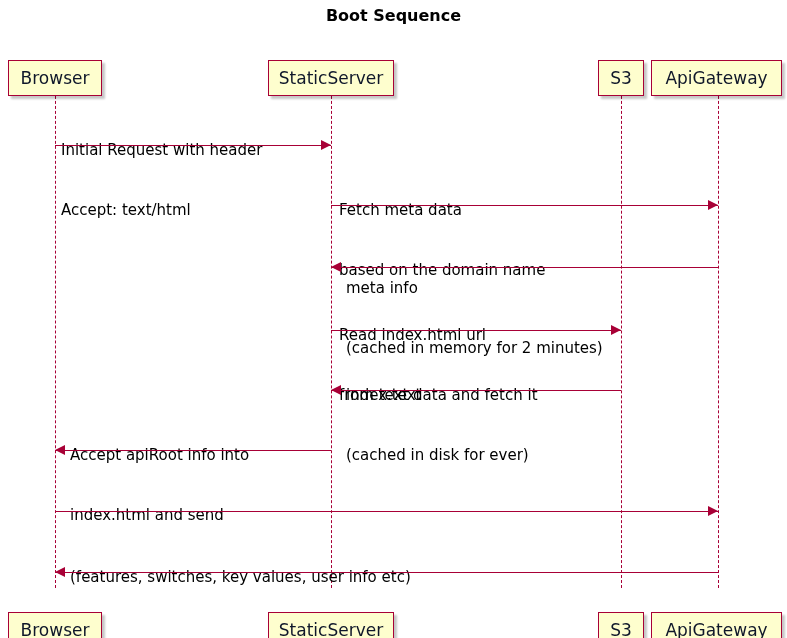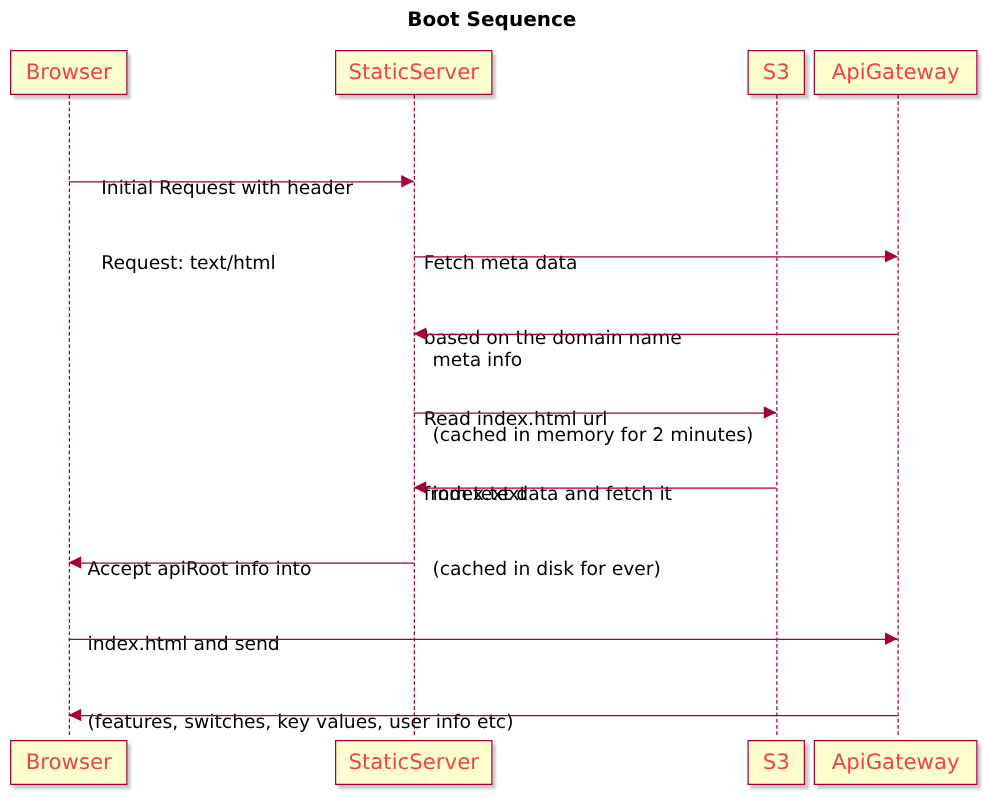--- a/index.html
+++ b/index.html
@@ -36,24 +36,25 @@
   
   .participant {
     position: absolute;
     box-sizing: border-box;
     background: #FEFECE;
     border: 1.5px solid #A80036;
     box-shadow: 3px 3px 2px rgba(0,0,0,0.22);
     display: flex;
     align-items: center;
     justify-content: center;
-    color: #ef4444;
+    color: #0f172a;
     font-size: 17px;
     line-height: 1;
     white-space: nowrap;
+    margin-top: 20px;
   }
   
   .lifeline {
     position: absolute;
     width: 0;
     border-left: 1.5px dashed #A80036;
   }
   
   .msg-line {
     position: absolute;
@@ -115,23 +116,23 @@
   <div class="participant" style="left:268px; top:592px; width:126px; height:36px;">
     <span>StaticServer</span>
   </div>
   <div class="participant" style="left:598px; top:592px; width:46px; height:36px;">
     <span>S3</span>
   </div>
   <div class="participant" style="left:651px; top:592px; width:131px; height:36px;">
     <span>ApiGateway</span>
   </div>
 
-  <div class="msg-label" style="left:61px; top:100px;margin-left:20px;">
+  <div class="msg-label" style="left:61px; top:100px;">
     <span class="ln">Initial Request with header</span>
-    <span class="ln">Request: text/html</span>
+    <span class="ln">Accept: text/html</span>
   </div>
   <div class="msg-line" style="left:55px; top:145px; width:276px;"></div>
   <div class="arrowhead right" style="left:321px; top:140px;"></div>
 
   <div class="msg-label" style="left:339px; top:160px;">
     <span class="ln">Fetch meta data</span>
     <span class="ln">based on the domain name</span>
   </div>
   <div class="msg-line" style="left:331px; top:205px; width:387px;"></div>
   <div class="arrowhead right" style="left:708px; top:200px;"></div>

